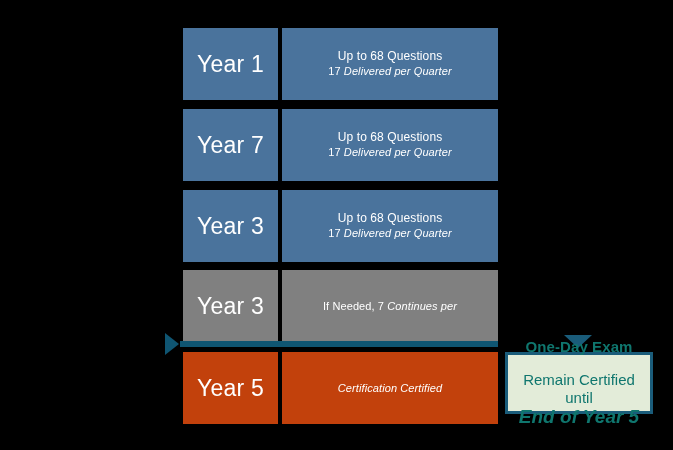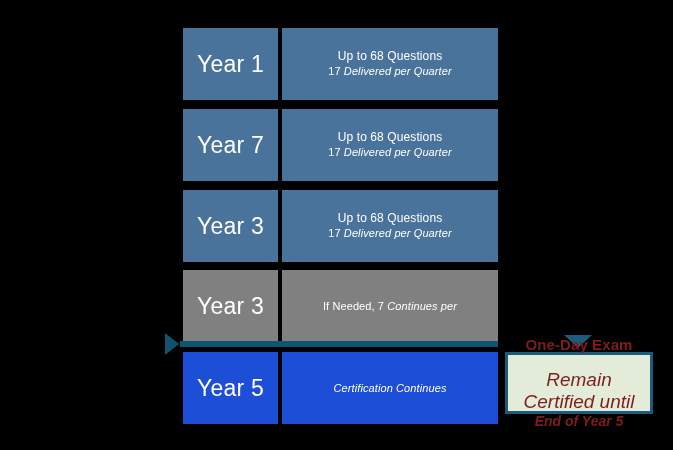--- a/index.html
+++ b/index.html
@@ -78,21 +78,21 @@
   }
   .row-sub .plain {
     font-style: normal;
   }
 
   .tone-blue .row-year,
   .tone-blue .row-body { background: #4a739c; }
   .tone-gray .row-year,
   .tone-gray .row-body { background: #808080; }
   .tone-teal .row-year,
-  .tone-teal .row-body { background: #1d4ed8; }
+  .tone-teal .row-body { background: #c2410c; }
 
   .row.r1 { top: 28px; }
   .row.r2 { top: 109px; }
   .row.r3 { top: 190px; }
   .row.r4 { top: 270px; }
   .row.r5 { top: 352px; }
 
   
   .connector-line {
     position: absolute;
@@ -133,37 +133,36 @@
     width: 148px;
     height: 62px;
     box-sizing: border-box;
     background: #e3ecd9;
     border: 3px solid #1a5c7a;
     display: flex;
     flex-direction: column;
     align-items: center;
     justify-content: center;
     text-align: center;
-    color: #7f1d1d;
+    color: #0f766e;
     padding: 0 4px;
   }
   .exam-title {
     font-size: 15px;
     font-weight: bold;
     line-height: 1.14;
     letter-spacing: 0.1px;
   }
   .exam-line2 {
-    font-size: 19px;
-    font-style: italic;
+    font-size: 15px;
     line-height: 1.16;
     margin-top: 16px;
   }
   .exam-line3 {
-    font-size: 14px;
+    font-size: 19px;
     font-style: italic;
     font-weight: bold;
     line-height: 1.16;
   }
 </style>
 </head>
 <body>
 
 <div id="stage">
 
@@ -197,21 +196,21 @@
       <div class="row-sub"><span class="plain">If Needed, 7 </span><span>Continues per</span></div>
     </div>
   </div>
 
   <div class="connector-arrow"></div>
   <div class="connector-line"></div>
 
   <div class="row r5 tone-teal">
     <div class="row-year">Year 5</div>
     <div class="row-body">
-      <div class="row-sub"><span class="plain"></span><span>Certification Continues</span></div>
+      <div class="row-sub"><span class="plain"></span><span>Certification Certified</span></div>
     </div>
   </div>
 
   <div class="down-arrow"></div>
   <div class="exam-box">
     <div class="exam-title">One-Day Exam</div>
     <div class="exam-line2">Remain Certified until</div>
     <div class="exam-line3">End of Year 5</div>
   </div>
 

